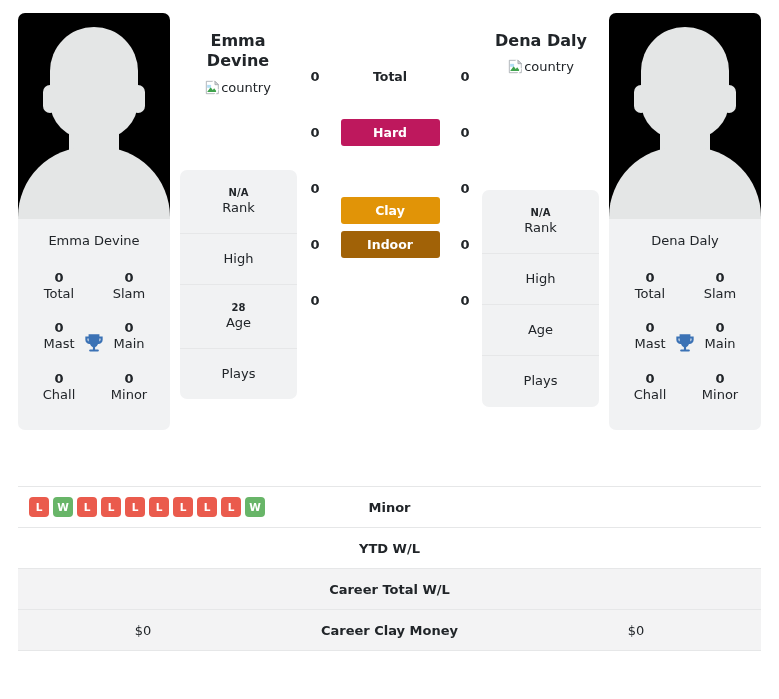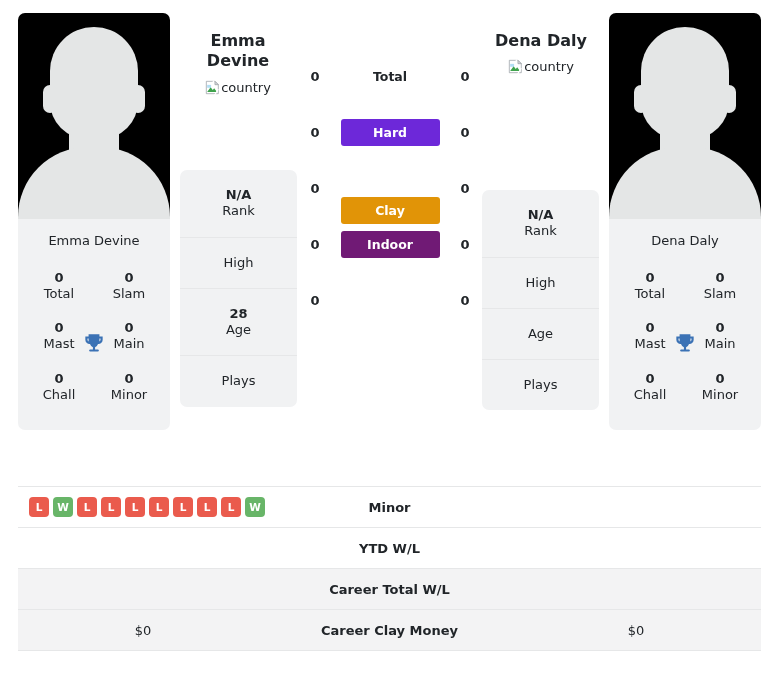--- a/index.html
+++ b/index.html
@@ -167,21 +167,21 @@
   .info-panel.left  { left: 180px; top: 170px; }
   .info-panel.right { left: 482px; top: 190px; }
   .info-row {
     text-align: center;
     padding: 17px 4px;
     line-height: 1.25;
     border-bottom: 1px solid #e6e7e8;
   }
   .info-row:last-child { border-bottom: none; }
   .info-val {
-    font-size: 13px;
+    font-size: 10px;
     font-weight: bold;
     color: #212529;
   }
   .info-lbl {
     font-size: 13px;
     color: #212529;
   }
 
   
   .surfaces {
@@ -429,31 +429,31 @@
     </div>
 
     <div class="surfaces">
       <div class="surf-row">
         <span class="surf-num">0</span>
         <span class="surf-badge plain">Total</span>
         <span class="surf-num">0</span>
       </div>
       <div class="surf-row">
         <span class="surf-num">0</span>
-        <span class="surf-badge" id="badge-hard" style="background: #6d28d9;">Hard</span>
+        <span class="surf-badge" id="badge-hard" style="background: #be185d;">Hard</span>
         <span class="surf-num">0</span>
       </div>
       <div class="surf-row">
         <span class="surf-num">0</span>
         <span class="surf-badge" id="badge-clay" style="background: rgb(225, 148, 7); margin-top: 44px;">Clay</span>
         <span class="surf-num">0</span>
       </div>
       <div class="surf-row">
         <span class="surf-num">0</span>
-        <span class="surf-badge" id="badge-indoor" style="background: #701a75;">Indoor</span>
+        <span class="surf-badge" id="badge-indoor" style="background: #a16207;">Indoor</span>
         <span class="surf-num">0</span>
       </div>
       <div class="surf-row">
         <span class="surf-num">0</span>
         <span class="surf-num">0</span>
       </div>
     </div>
   </div>
 
   <div class="table">

